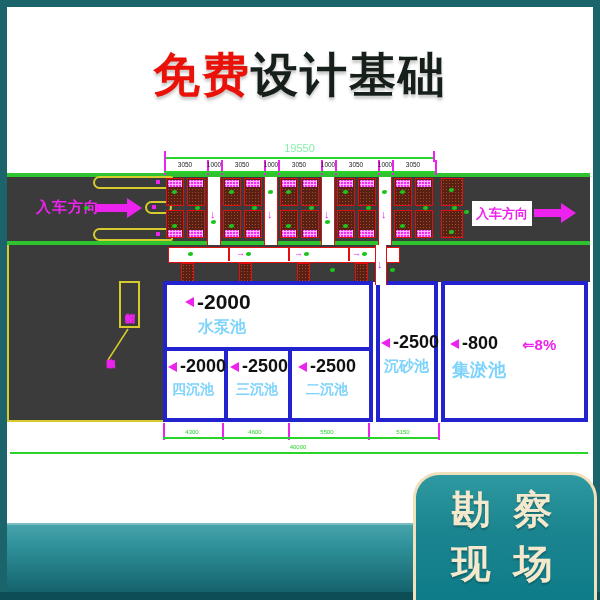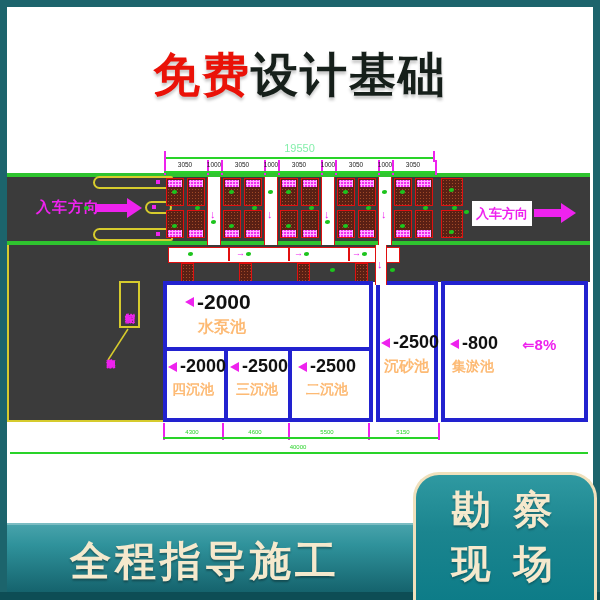--- a/index.html
+++ b/index.html
@@ -20,21 +20,21 @@
   .corr{background:#fff;border:1.5px solid #e01010;box-sizing:border-box;}
   .tank{background:#fff;border:4px solid #2222cf;box-sizing:border-box;}
   .plant{width:5px;height:4px;background:#1dc41d;border-radius:60% 40% 55% 45%;}
   .tick{width:2px;background:#ee22ee;}
   .gline{height:1.5px;background:#29d329;}
   .dtext{color:#222;font-size:6.5px;text-align:center;white-space:nowrap;}
   .gtext{color:#29d329;font-size:6px;text-align:center;white-space:nowrap;}
   .mtext{color:#ee22ee;font-weight:bold;}
   .tri-l{width:0;height:0;border-right:9px solid #ee22ee;border-top:5.5px solid transparent;border-bottom:5.5px solid transparent;margin-right:3px;}
   .depth{display:flex;align-items:center;color:#111;font-weight:bold;white-space:nowrap;}
-  .tname{color:#fdba74;font-weight:bold;white-space:nowrap;}
+  .tname{color:#7dd3fc;font-weight:bold;white-space:nowrap;}
   .vtext{writing-mode:vertical-rl;text-orientation:upright;color:#ee22ee;font-weight:bold;}
   
   #band{left:7px;top:523px;width:590px;height:69px;
         background:linear-gradient(180deg,#4aa4ac 0%,#2f929b 32%,#15636d 100%);
         box-shadow:inset 0 2px 0 rgba(255,255,255,.28);}
   #band-strip{left:0;top:592px;width:600px;height:8px;background:#0d4d55;}
   #band-text{left:0;top:534px;width:410px;text-align:center;font-size:41px;font-weight:900;
              color:#f5e9cd;letter-spacing:4px;text-shadow:0 2px 2px rgba(0,0,0,.3);}
   #card{left:413px;top:472px;width:184px;height:128px;box-sizing:border-box;
         border:3px solid #f0e0bc;border-bottom:none;border-radius:26px 26px 0 0;
@@ -180,21 +180,21 @@
       <div class="abs depth" style="left: 381px; top: 332px; font-size: 18px; z-index: 4;">
         <span class="tri-l"></span>
         <span>-2500</span>
       </div>
       <div class="abs tname" style="left: 384px; top: 357px; font-size: 15px; z-index: 4;">沉砂池</div>
       <div class="abs tank" style="left: 441px; top: 281px; width: 147px; height: 141px; z-index: 3;"></div>
       <div class="abs depth" style="left: 450px; top: 333px; font-size: 18px; z-index: 4;">
         <span class="tri-l"></span>
         <span>-800</span>
       </div>
-      <div class="abs tname" style="left: 452px; top: 358px; font-size: 14px; z-index: 4;">集淤池</div>
+      <div class="abs tname" style="left: 452px; top: 358px; font-size: 18px; z-index: 4;">集淤池</div>
       <div class="abs mtext" style="left: 522px; top: 336px; font-size: 15px; z-index: 4;">⇐8%</div>
       <div class="abs tick" style="left: 163px; top: 423px; height: 17px;"></div>
       <div class="abs tick" style="left: 222px; top: 423px; height: 17px;"></div>
       <div class="abs tick" style="left: 288px; top: 423px; height: 17px;"></div>
       <div class="abs tick" style="left: 368px; top: 423px; height: 17px;"></div>
       <div class="abs tick" style="left: 438px; top: 423px; height: 17px;"></div>
       <div class="abs gline" style="left: 163px; top: 437px; width: 275px;"></div>
       <div class="abs gtext" style="left: 177px; top: 429px; width: 30px;">4300</div>
       <div class="abs gtext" style="left: 240px; top: 429px; width: 30px;">4600</div>
       <div class="abs gtext" style="left: 312px; top: 429px; width: 30px;">5500</div>
@@ -239,19 +239,18 @@
       <div class="abs plant" style="left: 449px; top: 188px;"></div>
       <div class="abs plant" style="left: 449px; top: 230px;"></div>
       <div class="abs plant" style="left: 84px; top: 206px;"></div>
       <div class="abs plant" style="left: 390px; top: 268px;"></div>
       <div class="abs plant" style="left: 330px; top: 268px;"></div>
       <div class="abs plant" style="left: 464px; top: 210px;"></div>
     </div>
 
   <div class="abs" id="band"></div>
   <div class="abs" id="band-strip"></div>
-  <div class="abs" id="band-text">全程指导施工</div>
 
   <div class="abs" id="card">
     <div class="card-line">勘 察</div>
     <div class="card-line">现 场</div>
   </div>
 </div>
 
 </body></html>

